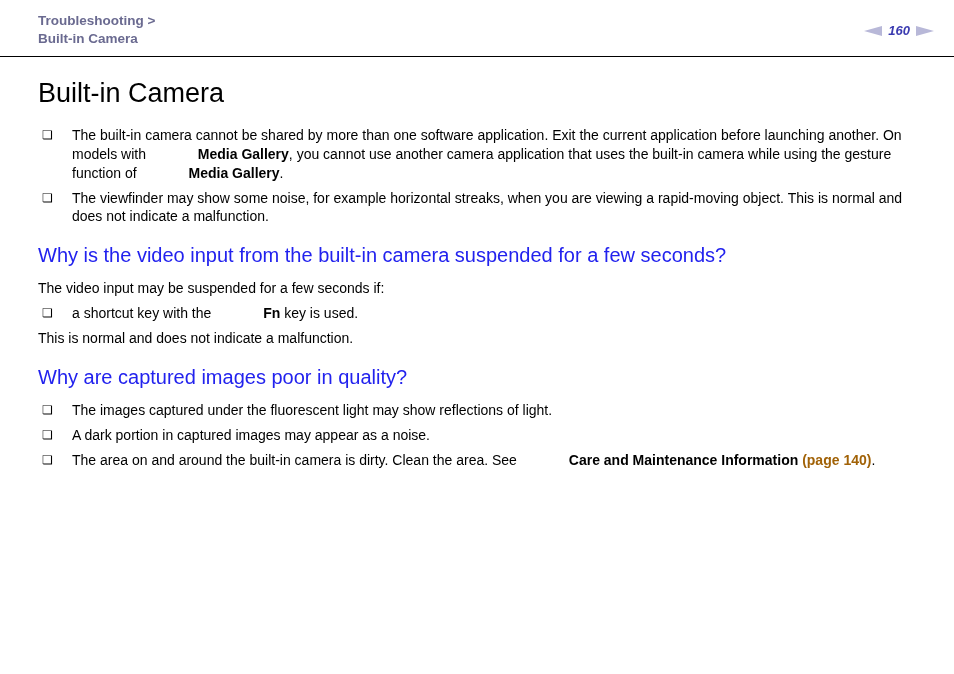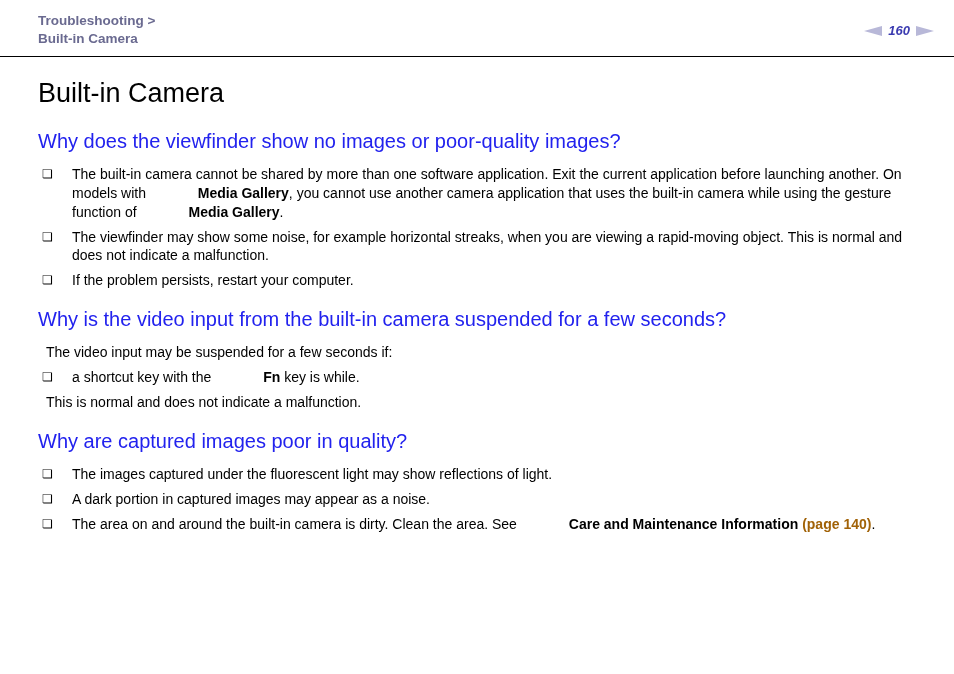--- a/index.html
+++ b/index.html
@@ -52,21 +52,21 @@
     margin: 0 0 14px 0;
     color: #000;
   }
   h2 {
     font-size: 20px;
     font-weight: normal;
     margin: 16px 0 10px 0;
     color: #2222ee;
   }
   p {
-    margin: 6px 8px;
+    margin: 6px 0;
   }
   ul.square {
     list-style: none;
     margin: 4px 0 6px 0;
     padding: 0 0 0 22px;
   }
   ul.square li {
     position: relative;
     padding-left: 12px;
     margin: 6px 0;
@@ -106,34 +106,32 @@
       <svg width="18" height="10">
           <polygon points="0,0 0,10 18,5" fill="#b8b8d8"></polygon>
         </svg>
     </span>
   </div>
 </div>
 
 <div class="content">
   <h1>Built-in Camera</h1>
 
-  <h2>Why does the viewfinder show no images or poor-quality images?</h2>
   <ul class="square">
     <li>
       <span>The built-in camera cannot be shared by more than one software application. Exit the current application before launching another. On models with </span><span class="bold">Media Gallery</span><span>, you cannot use another camera application that uses the built-in camera while using the gesture function of </span><span class="bold">Media Gallery</span><span>.</span>
     </li>
     <li>The viewfinder may show some noise, for example horizontal streaks, when you are viewing a rapid-moving object. This is normal and does not indicate a malfunction.</li>
-    <li>If the problem persists, restart your computer.</li>
   </ul>
 
   <h2>Why is the video input from the built-in camera suspended for a few seconds?</h2>
   <p>The video input may be suspended for a few seconds if:</p>
   <ul class="square">
     <li>
-      <span>a shortcut key with the </span><span class="bold">Fn</span><span> key is while.</span>
+      <span>a shortcut key with the </span><span class="bold">Fn</span><span> key is used.</span>
     </li>
   </ul>
   <p>This is normal and does not indicate a malfunction.</p>
 
   <h2>Why are captured images poor in quality?</h2>
   <ul class="square">
     <li>The images captured under the fluorescent light may show reflections of light.</li>
     <li>A dark portion in captured images may appear as a noise.</li>
     <li>
       <span>The area on and around the built-in camera is dirty. Clean the area. See </span><span class="bold">Care and Maintenance Information </span><a href="#" class="page-link">(page 140)</a><span>.</span>

